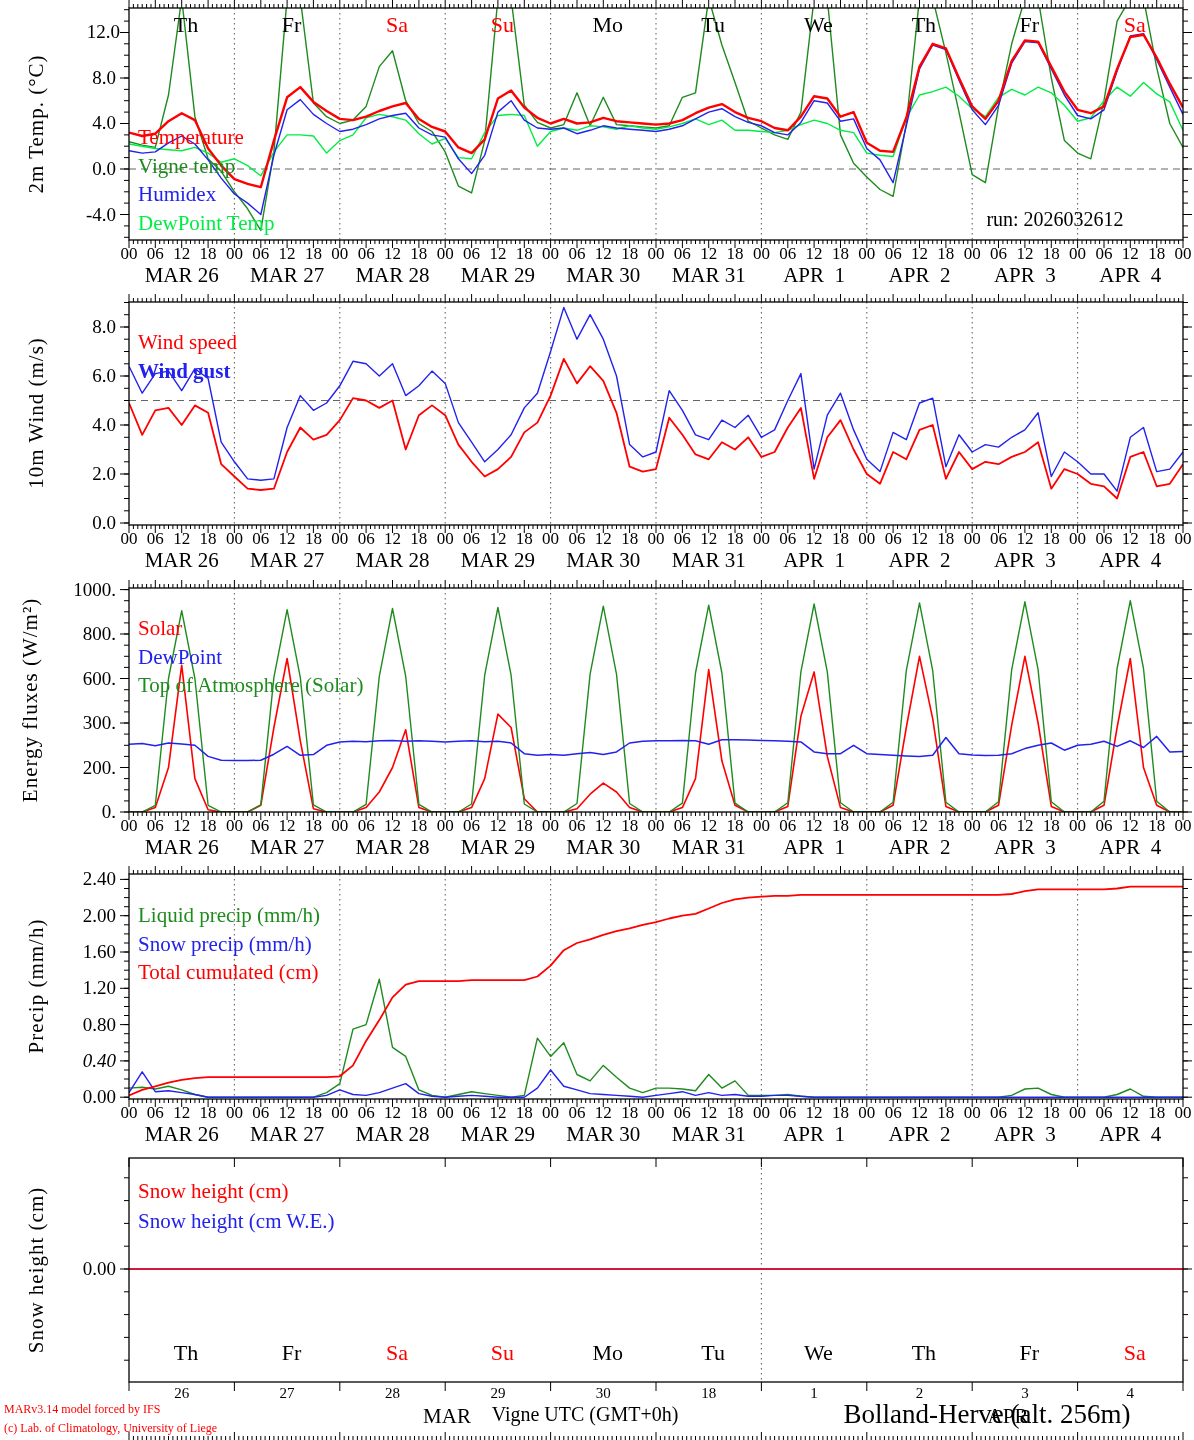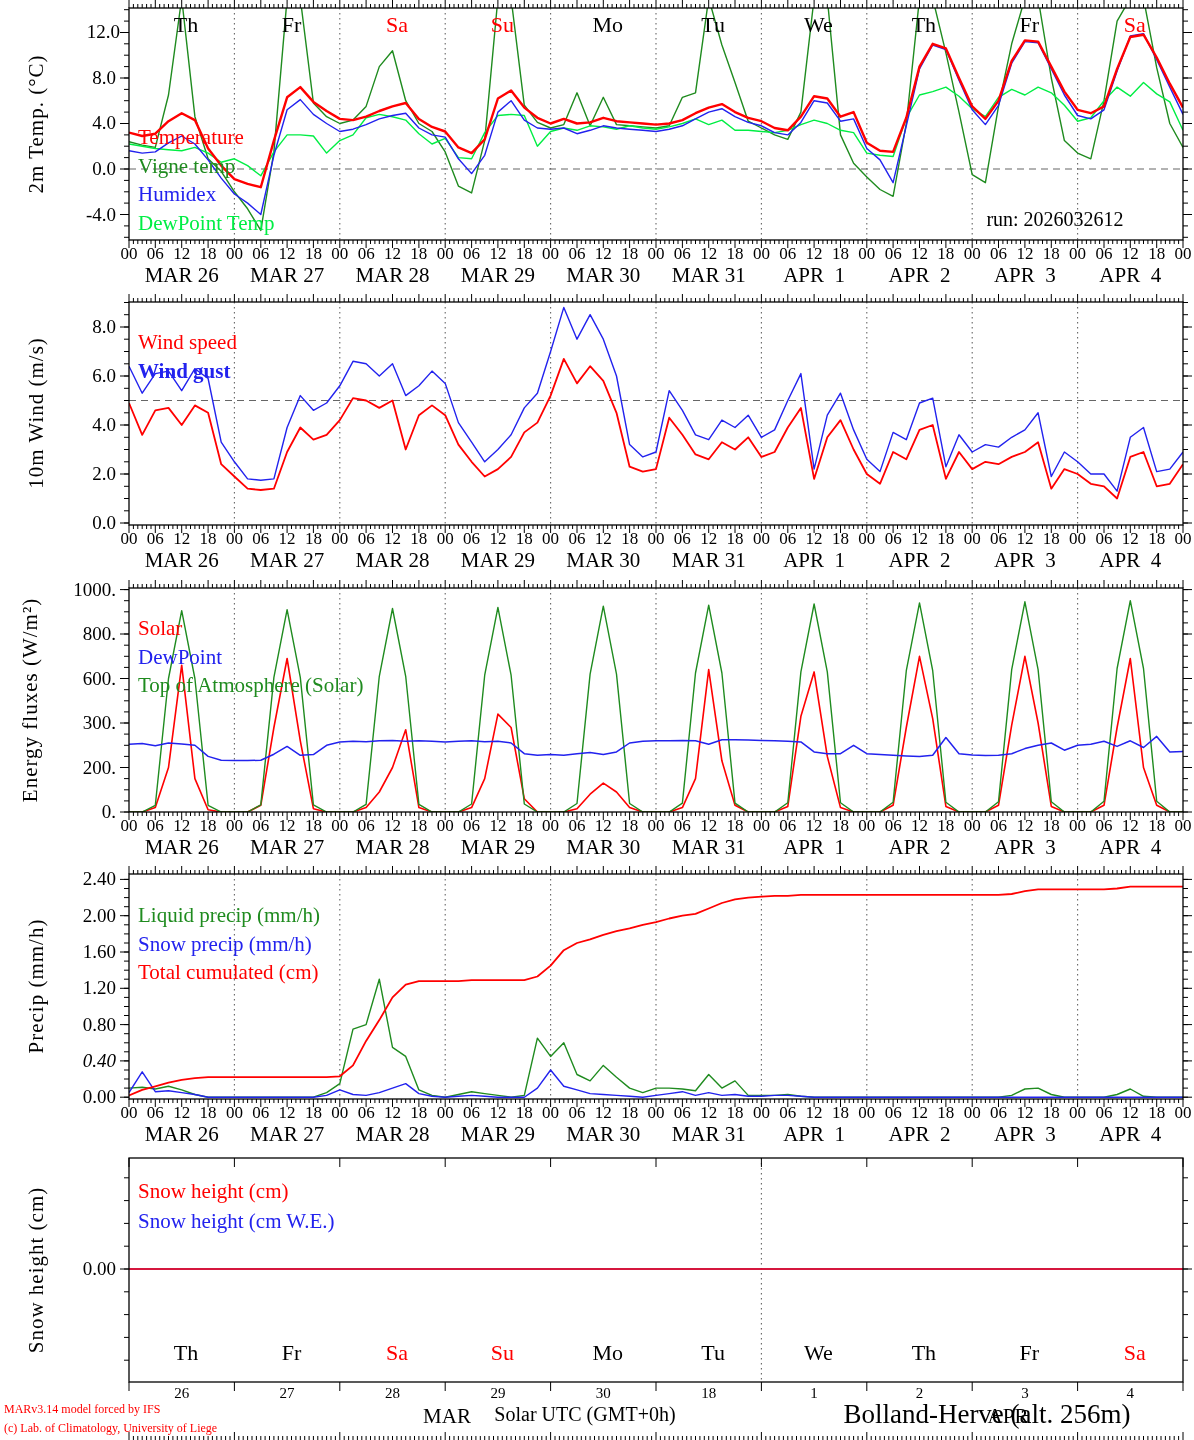--- a/index.html
+++ b/index.html
@@ -109,21 +109,21 @@
   <div class="ylab" style="left:36px;top:124px;">2m Temp. (°C)</div>
   <div class="ylab" style="left:36px;top:413px;">10m Wind (m/s)</div>
   <div class="ylab" style="left:30px;top:700px;">Energy fluxes (W/m²)</div>
   <div class="ylab" style="left:36px;top:986px;">Precip (mm/h)</div>
   <div class="ylab" style="left:36px;top:1270px;">Snow height (cm)</div>
 
   <div class="runlab">run: 2026032612</div>
 
   <div class="month" style="left:402px;top:1404px;">MAR</div>
   <div class="month" style="left:963px;top:1404px;">APR</div>
-  <div class="timelab">Solar UTC (GMT+0h)</div>
+  <div class="timelab">Vigne UTC (GMT+0h)</div>
   <div class="station">Bolland-Herve (alt. 256m)</div>
   <div class="credit" style="top:1400px;color:#ff0000;">MARv3.14 model forced by IFS</div>
   <div class="credit" style="top:1419px;color:#ff0000;">(c) Lab. of Climatology, University of Liege</div>
 
   <div id="labels">
       <div class="ytick" style="left: 20px; top: 22.463px;">12.0</div>
       <div class="ytick" style="left: 16px; top: 67.9755px;">8.0</div>
       <div class="ytick" style="left: 16px; top: 113.488px;">4.0</div>
       <div class="ytick" style="left: 16px; top: 159px;">0.0</div>
       <div class="ytick" style="left: 16px; top: 204.513px;">-4.0</div>

